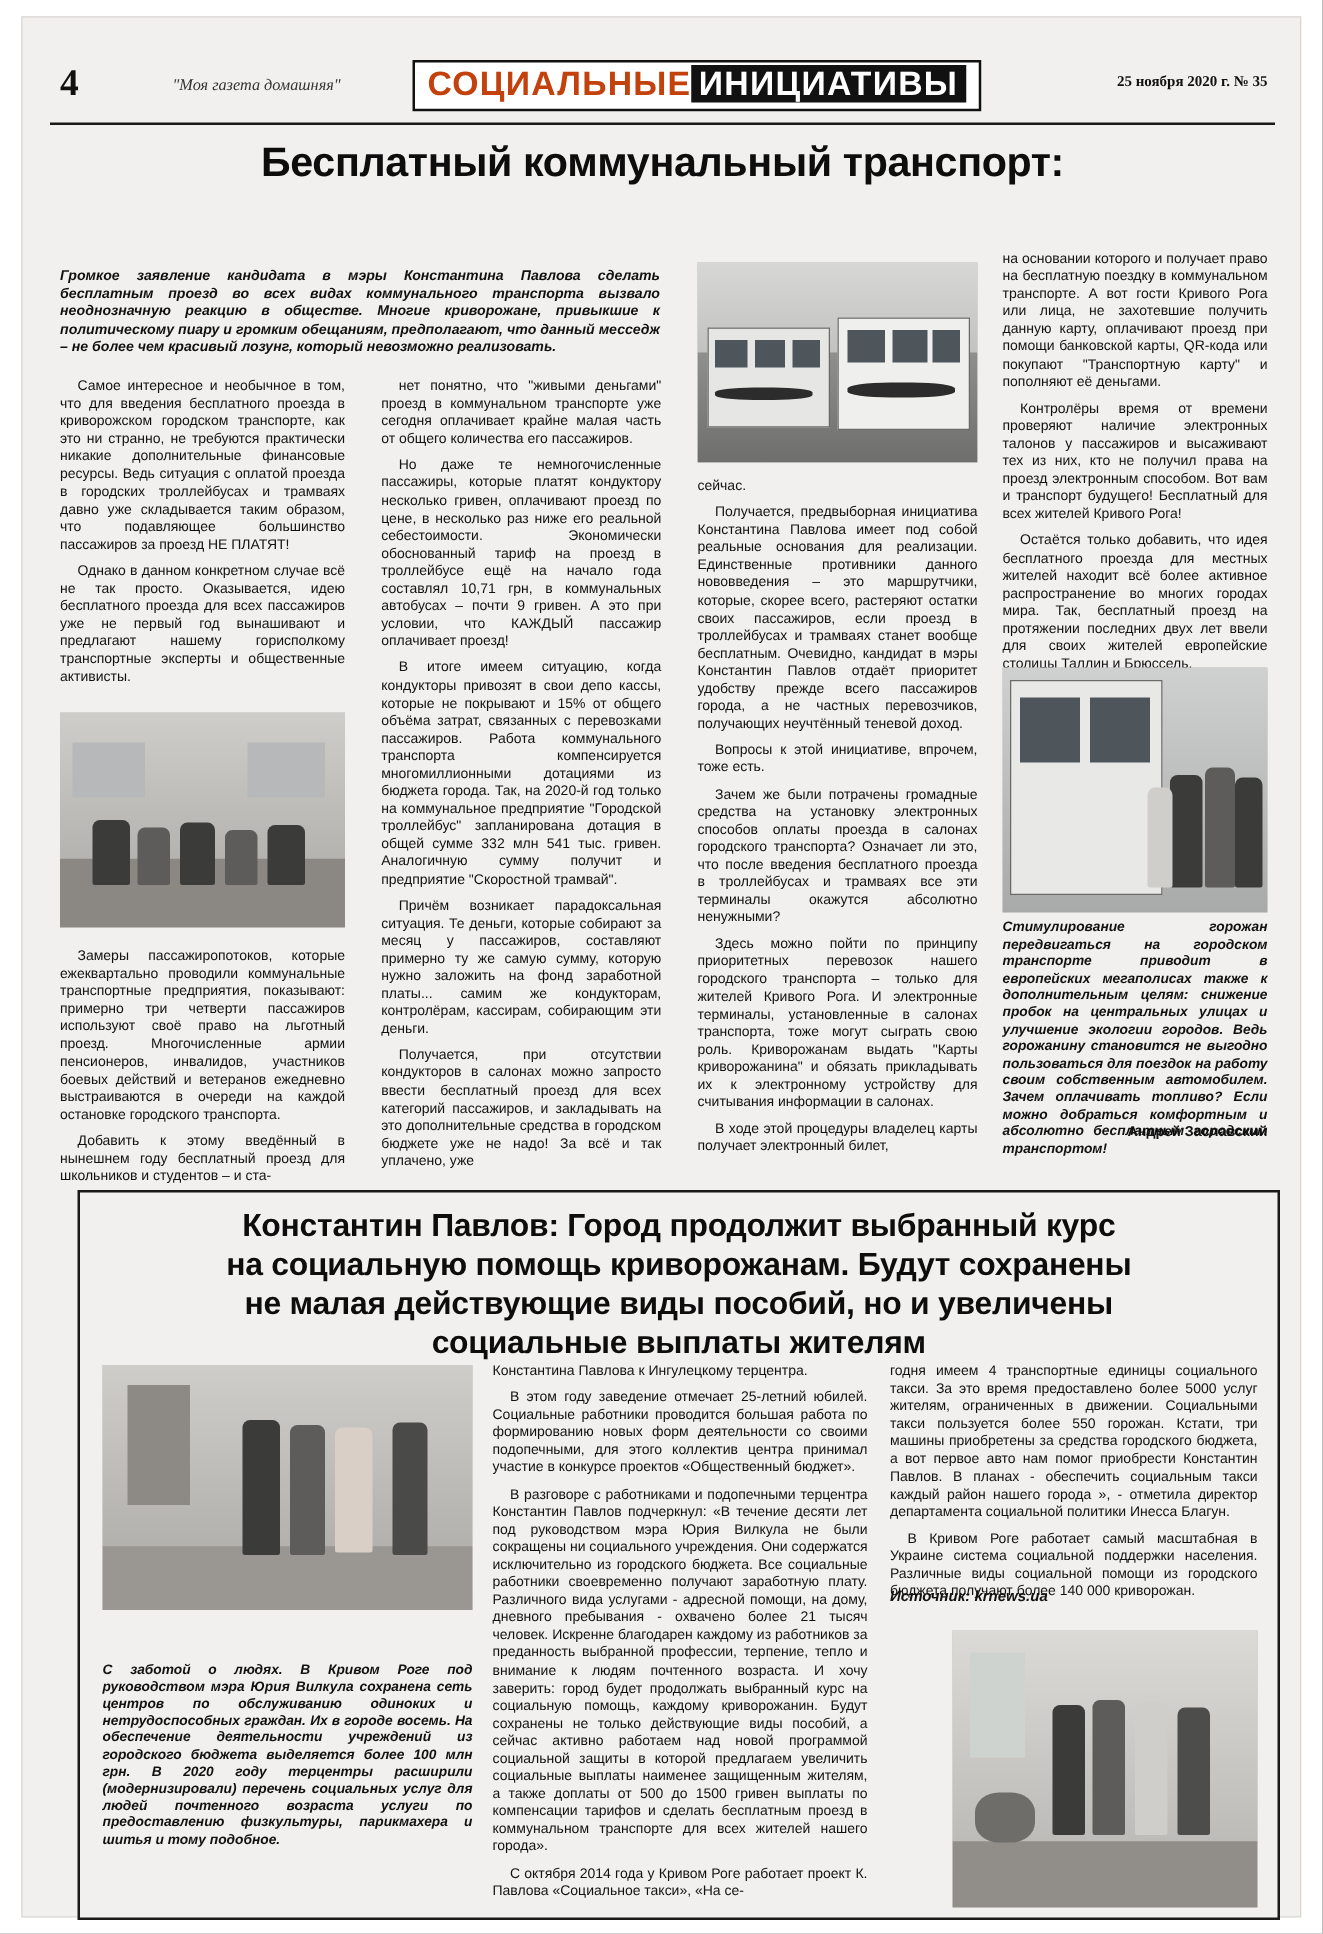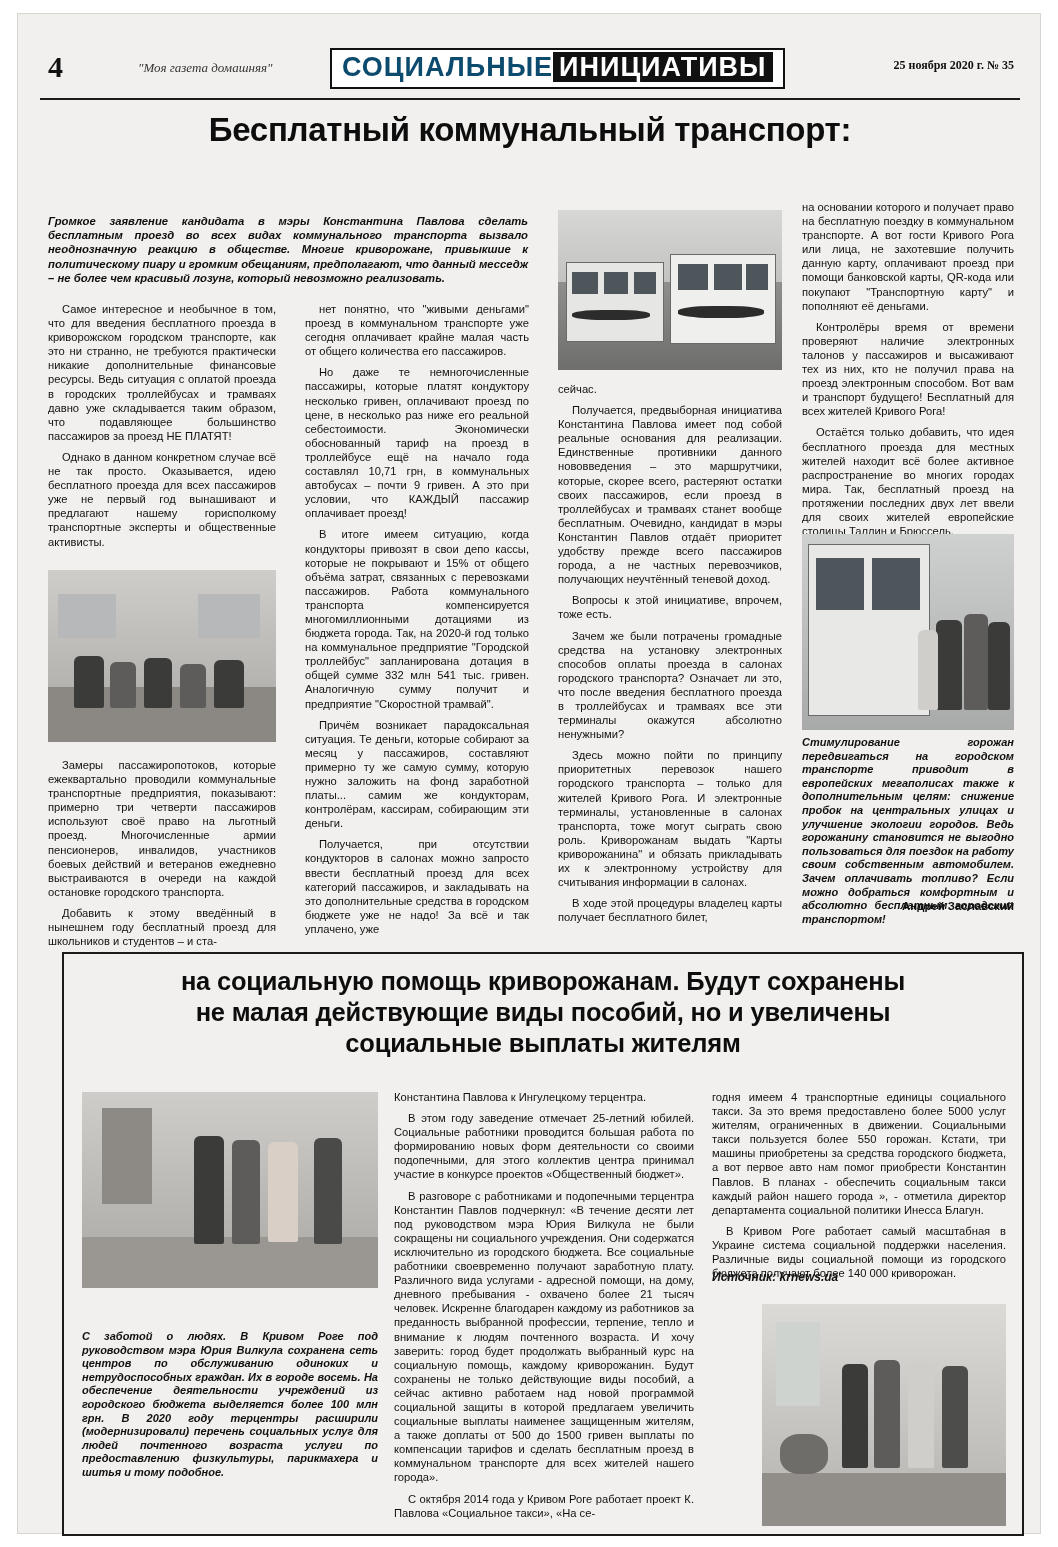--- a/index.html
+++ b/index.html
@@ -57,21 +57,21 @@
     top: 0px;
     border: 2px solid #111;
     padding: 2px 10px 4px 10px;
     background: #fff;
   }
   .mast-banner .w1 {
     font-family: "Liberation Sans", sans-serif;
     font-weight: bold;
     font-size: 27px;
     letter-spacing: 1px;
-    color: #0c4a6e;
+    color: #c2410c;
   }
   .mast-banner .w2 {
     font-family: "Liberation Sans", sans-serif;
     font-weight: bold;
     font-size: 27px;
     letter-spacing: 1px;
     background: #111;
     color: #fff;
     padding: 0 6px;
   }
@@ -289,21 +289,21 @@
       <p>Причём возникает парадоксальная ситуация. Те деньги, которые собирают за месяц у пассажиров, составляют примерно ту же самую сумму, которую нужно заложить на фонд заработной платы... самим же кондукторам, контролёрам, кассирам, собирающим эти деньги.</p>
       <p>Получается, при отсутствии кондукторов в салонах можно запросто ввести бесплатный проезд для всех категорий пассажиров, и закладывать на это дополнительные средства в городском бюджете уже не надо! За всё и так уплачено, уже</p>
     </div>
 
     <div class="col c3">
       <p class="noind">сейчас.</p>
       <p>Получается, предвыборная инициатива Константина Павлова имеет под собой реальные основания для реализации. Единственные противники данного нововведения – это маршрутчики, которые, скорее всего, растеряют остатки своих пассажиров, если проезд в троллейбусах и трамваях станет вообще бесплатным. Очевидно, кандидат в мэры Константин Павлов отдаёт приоритет удобству прежде всего пассажиров города, а не частных перевозчиков, получающих неучтённый теневой доход.</p>
       <p>Вопросы к этой инициативе, впрочем, тоже есть.</p>
       <p>Зачем же были потрачены громадные средства на установку электронных способов оплаты проезда в салонах городского транспорта? Означает ли это, что после введения бесплатного проезда в троллейбусах и трамваях все эти терминалы окажутся абсолютно ненужными?</p>
       <p>Здесь можно пойти по принципу приоритетных перевозок нашего городского транспорта – только для жителей Кривого Рога. И электронные терминалы, установленные в салонах транспорта, тоже могут сыграть свою роль. Криворожанам выдать "Карты криворожанина" и обязать прикладывать их к электронному устройству для считывания информации в салонах.</p>
-      <p>В ходе этой процедуры владелец карты получает бесплатного билет,</p>
+      <p>В ходе этой процедуры владелец карты получает электронный билет,</p>
     </div>
 
     <div class="col c4">
       <p class="noind">на основании которого и получает право на бесплатную поездку в коммунальном транспорте. А вот гости Кривого Рога или лица, не захотевшие получить данную карту, оплачивают проезд при помощи банковской карты, QR-кода или покупают "Транспортную карту" и пополняют её деньгами.</p>
       <p>Контролёры время от времени проверяют наличие электронных талонов у пассажиров и высаживают тех из них, кто не получил права на проезд электронным способом. Вот вам и транспорт будущего! Бесплатный для всех жителей Кривого Рога!</p>
       <p>Остаётся только добавить, что идея бесплатного проезда для местных жителей находит всё более активное распространение во многих городах мира. Так, бесплатный проезд на протяжении последних двух лет ввели для своих жителей европейские столицы Таллин и Брюссель.</p>
     </div>
 
     <div class="photo ph3">
       <div class="scene ph-inner">
@@ -315,20 +315,21 @@
         <div class="figure l" style="left:162px; top:80px; width:24px; height:96px;"></div>
         <div class="figure" style="left:186px; top:88px; width:22px; height:88px;"></div>
         <div class="figure w" style="left:116px; top:96px; width:20px; height:80px;"></div>
       </div>
     </div>
     <div class="cap cap3">Стимулирование горожан передвигаться на городском транспорте приводит в европейских мегаполисах также к дополнительным целям: снижение пробок на центральных улицах и улучшение экологии городов. Ведь горожанину становится не выгодно пользоваться для поездок на работу своим собственным автомобилем. Зачем оплачивать топливо? Если можно добраться комфортным и абсолютно бесплатным городским транспортом!</div>
     <div class="sign">Андрей Заславский</div>
 
     <div class="box">
       <div class="headline2">
+        <div>Константин Павлов: Город продолжит выбранный курс</div>
         <div>на социальную помощь криворожанам. Будут сохранены</div>
         <div>не малая действующие виды пособий, но и увеличены</div>
         <div>социальные выплаты жителям</div>
       </div>
     </div>
 
     <div class="photo ph4">
       <div class="scene ph-inner">
         <div class="wall"></div>
         <div class="floorln" style="height:26%; background:#9a9793;"></div>

